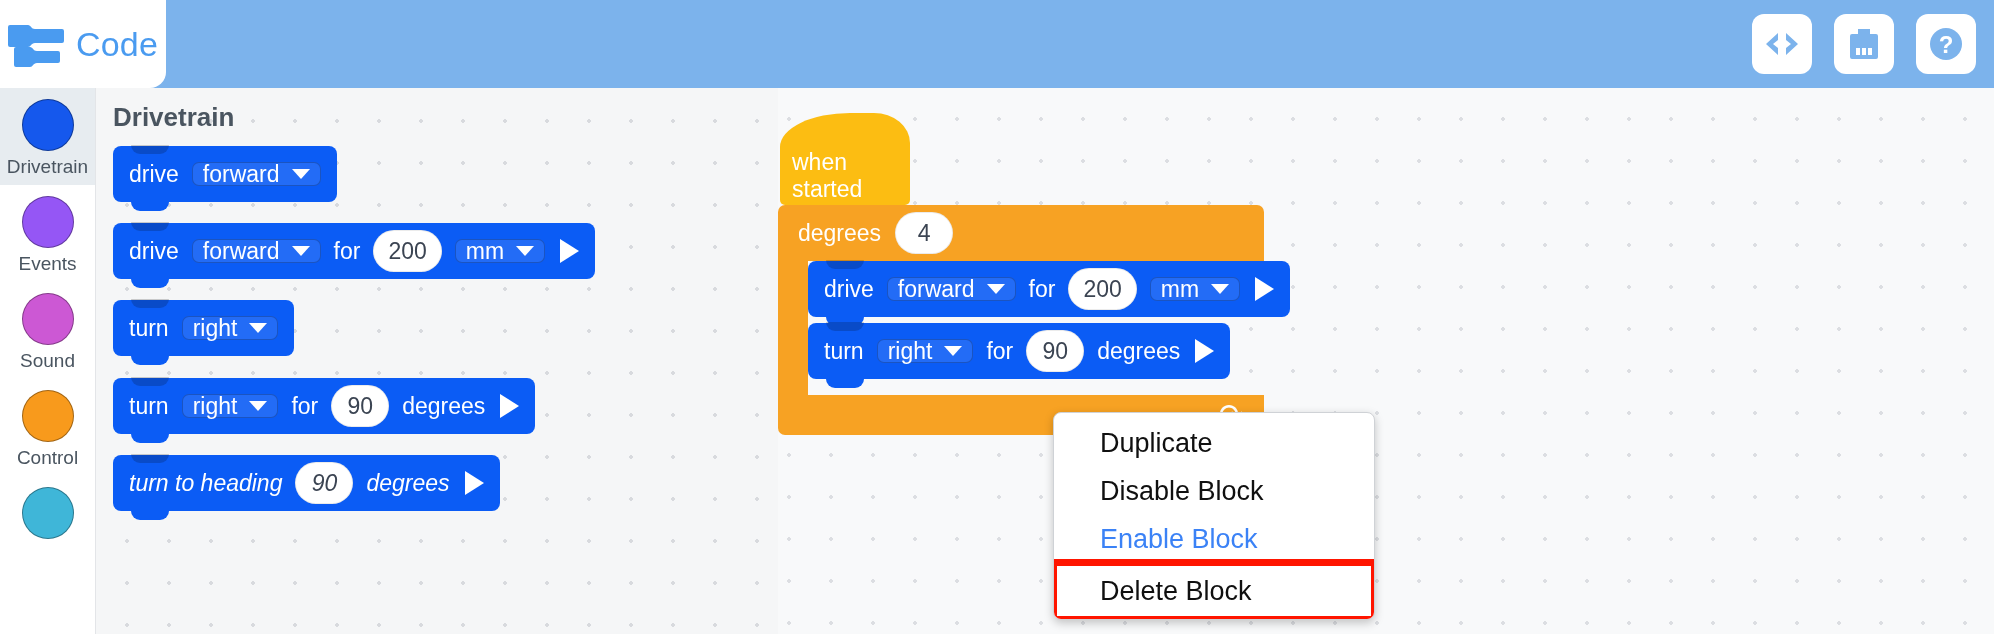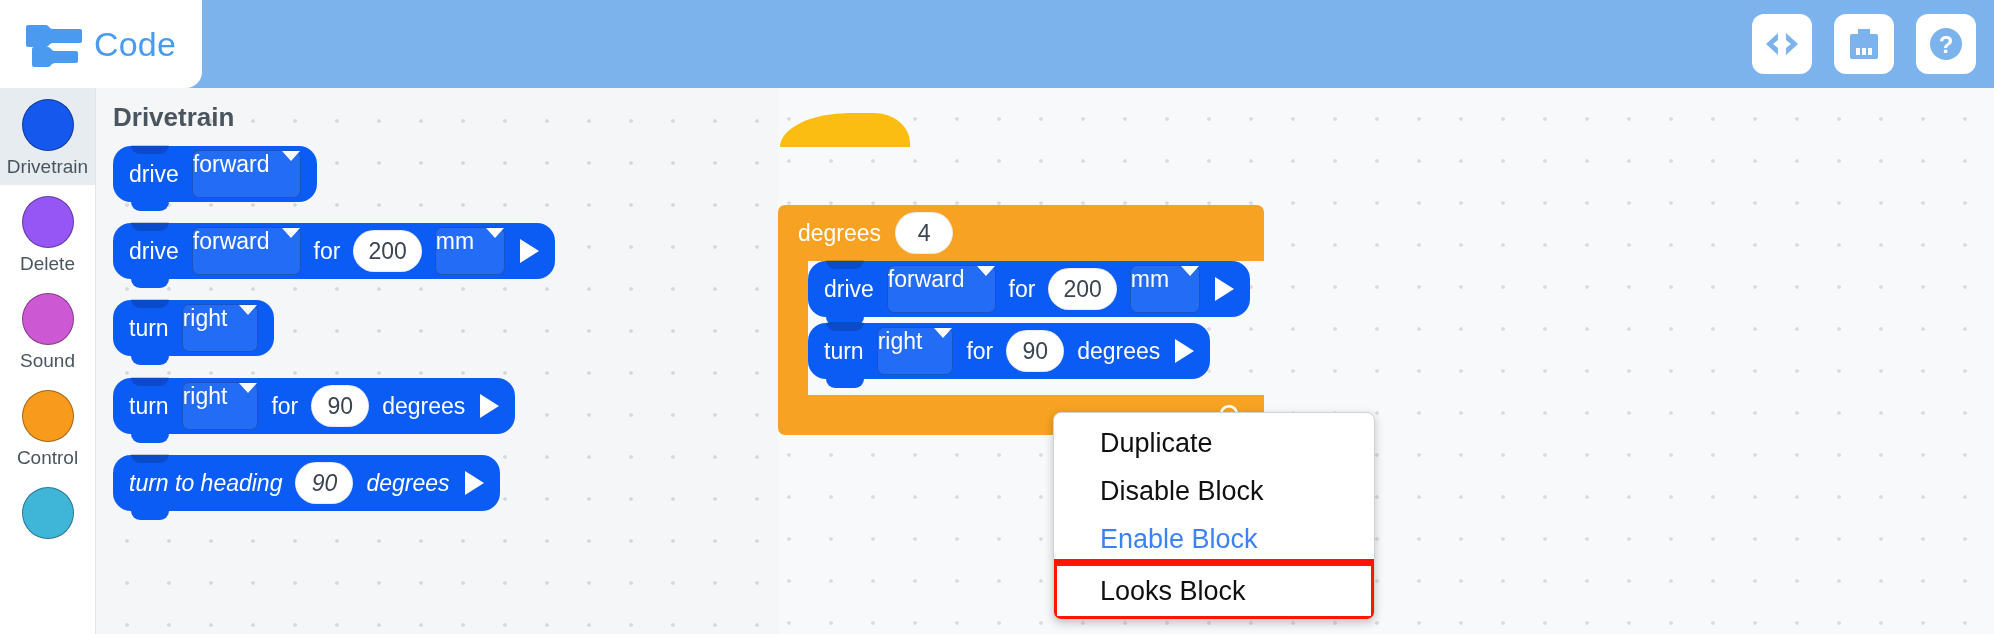--- a/index.html
+++ b/index.html
@@ -13,21 +13,21 @@
 
   
   .topbar {
     position: absolute; top: 0; left: 0;
     width: 1994px; height: 88px;
     background: #7cb3ec;
     z-index: 40;
   }
   .logo-tab {
     position: absolute; top: 0; left: 0;
-    width: 202px; height: 88px;
+    width: 166px; height: 88px;
     background: #ffffff;
     border-bottom-right-radius: 16px;
     display: flex; align-items: center; justify-content: center;
     gap: 10px;
   }
   .logo-mark { width: 58px; height: 46px; position: relative; }
   .logo-text {
     color: #4a9bf0; font-size: 34px; letter-spacing: .2px;
   }
   .tool-btns {
@@ -112,21 +112,21 @@
     color: #fff;
     font-size: 23px;
     white-space: nowrap;
     cursor: pointer;
   }
   .blk .body {
     position: relative;
     display: flex; align-items: center;
     height: 56px;
     padding: 0 16px;
-    border-radius: 18px;
+    border-radius: 8px;
     gap: 13px;
   }
   .blk.motion .body { background: #0b5cf5; }
 
   
   .notch-top, .nub-bot {
     position: absolute; width: 38px; height: 9px; left: 18px;
   }
   .notch-top {
     top: -1px;
@@ -134,22 +134,22 @@
     background: rgba(0,0,0,.18);
   }
   .nub {
     position: absolute; left: 18px; bottom: -9px;
     width: 38px; height: 9px;
     border-bottom-left-radius: 9px; border-bottom-right-radius: 9px;
   }
   .blk.motion .nub { background: #0b5cf5; }
 
   .dd {
-    display: flex; align-items: flex-start; gap: 12px;
-    height: 48px; padding: 0 0;
+    display: flex; align-items: center; gap: 12px;
+    height: 24px; padding: 0 10px;
     border-radius: 7px;
     background: rgba(255,255,255,.10);
     border: 1px solid rgba(0,0,0,.22);
   }
   .caret {
     width: 0; height: 0;
     border-left: 9px solid transparent;
     border-right: 9px solid transparent;
     border-top: 10px solid #fff;
   }
@@ -291,21 +291,21 @@
   </div>
 </div>
 
 <div class="sidebar" id="sidebar">
     <div class="cat active">
       <span class="dot" style="background:#1558ed"></span>
       <span class="lbl">Drivetrain</span>
     </div>
     <div class="cat">
       <span class="dot" style="background:#9556f5"></span>
-      <span class="lbl">Delete</span>
+      <span class="lbl">Events</span>
     </div>
     <div class="cat">
       <span class="dot" style="background:#cc58d4"></span>
       <span class="lbl">Sound</span>
     </div>
     <div class="cat">
       <span class="dot" style="background:#f89a1c"></span>
       <span class="lbl">Control</span>
     </div>
     <div class="cat">
@@ -384,20 +384,24 @@
       </div>
     </div>
 </div>
 
 <div class="workspace">
   <div class="ws-dots"></div>
   <div class="left-gutter"></div>
 
   <div class="hat" style="left:20px; top:25px;">
     <div class="cap"></div>
+    <div class="bar">
+      <span>when started</span>
+      <span class="nub"></span>
+    </div>
   </div>
 
   <div class="cblock" style="left:18px; top:117px; width:486px;">
     <div class="top">
       <span>degrees</span>
       <span class="oval">4</span>
     </div>
 
     <div style="display:flex;">
       <div class="spine" style="height:134px;"></div>
@@ -445,14 +449,14 @@
       <span class="loop-arrow">↷</span>
     </div>
   </div>
 
 </div>
 
 <div class="ctxmenu" id="ctxmenu">
     <div class="ctxitem">Duplicate</div>
     <div class="ctxitem">Disable Block</div>
     <div class="ctxitem disabled">Enable Block</div>
-    <div class="ctxitem highlight">Looks Block</div>
+    <div class="ctxitem highlight">Delete Block</div>
   </div>
 
 </body></html>

